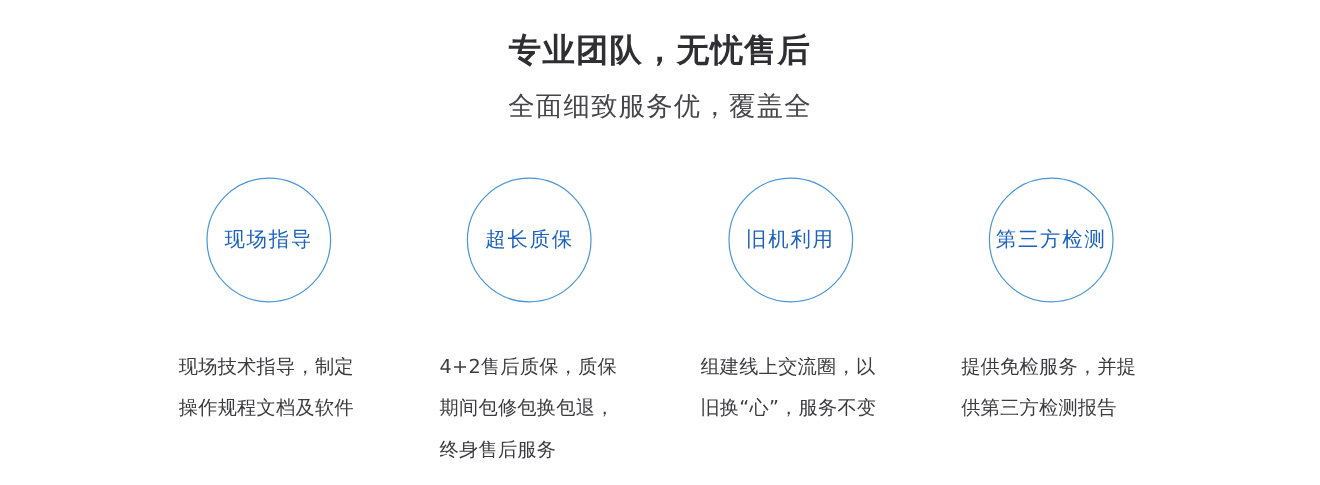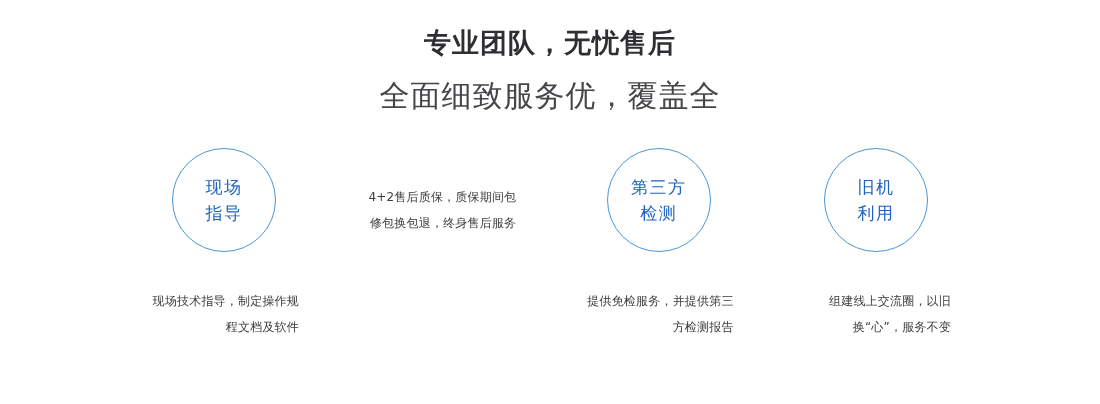--- a/index.html
+++ b/index.html
@@ -38,21 +38,21 @@
   .main-title {
     font-size: 27px;
     font-weight: bold;
     letter-spacing: 1px;
     color: #2f2f33;
     line-height: 1.25;
   }
 
   .sub-title {
     margin-top: 16px;
-    font-size: 30px;
+    font-size: 22px;
     font-weight: normal;
     letter-spacing: 1px;
     color: #46464a;
     line-height: 1.3;
   }
 
   
   .features {
     position: absolute;
     top: 148px;
@@ -69,42 +69,42 @@
     flex-direction: column;
     align-items: center;
   }
 
   .circle {
     width: 104px;
     height: 104px;
     border-radius: 50%;
     border: 1px solid #4a96d6;
     display: flex;
-    flex-direction: column;
+    flex-direction: row;
     align-items: center;
     justify-content: center;
     background: #ffffff;
   }
 
   .circle-line {
     font-size: 17px;
     font-weight: 500;
     letter-spacing: 1.5px;
     line-height: 1.55;
     color: #1d62bd;
     white-space: nowrap;
   }
 
   .caption {
     margin-top: 37px;
     width: 150px;
-    font-size: 12px;
+    font-size: 16px;
     line-height: 2.15;
     color: #3c3c3f;
-    text-align: right;
+    text-align: left;
     letter-spacing: 0.2px;
   }
 </style>
 </head>
 <body>
 
 <div class="banner">
 
   <div class="heading">
     <h1 class="main-title">专业团队，无忧售后</h1>
@@ -115,34 +115,38 @@
 
     <div class="feature">
       <div class="circle">
         <span class="circle-line">现场</span>
         <span class="circle-line">指导</span>
       </div>
       <p class="caption">现场技术指导，制定操作规程文档及软件</p>
     </div>
 
     <div class="feature">
+      <div class="circle">
+        <span class="circle-line">超长</span>
+        <span class="circle-line">质保</span>
+      </div>
       <p class="caption">4+2售后质保，质保期间包修包换包退，终身售后服务</p>
     </div>
 
+
+    <div class="feature">
+      <div class="circle">
+        <span class="circle-line">旧机</span>
+        <span class="circle-line">利用</span>
+      </div>
+      <p class="caption">组建线上交流圈，以旧换“心”，服务不变</p>
+    </div>
 
     <div class="feature">
       <div class="circle">
         <span class="circle-line">第三方</span>
         <span class="circle-line">检测</span>
       </div>
       <p class="caption">提供免检服务，并提供第三方检测报告</p>
     </div>
 
-    <div class="feature">
-      <div class="circle">
-        <span class="circle-line">旧机</span>
-        <span class="circle-line">利用</span>
-      </div>
-      <p class="caption">组建线上交流圈，以旧换“心”，服务不变</p>
-    </div>
-
   </div>
 </div>
 
 </body></html>

